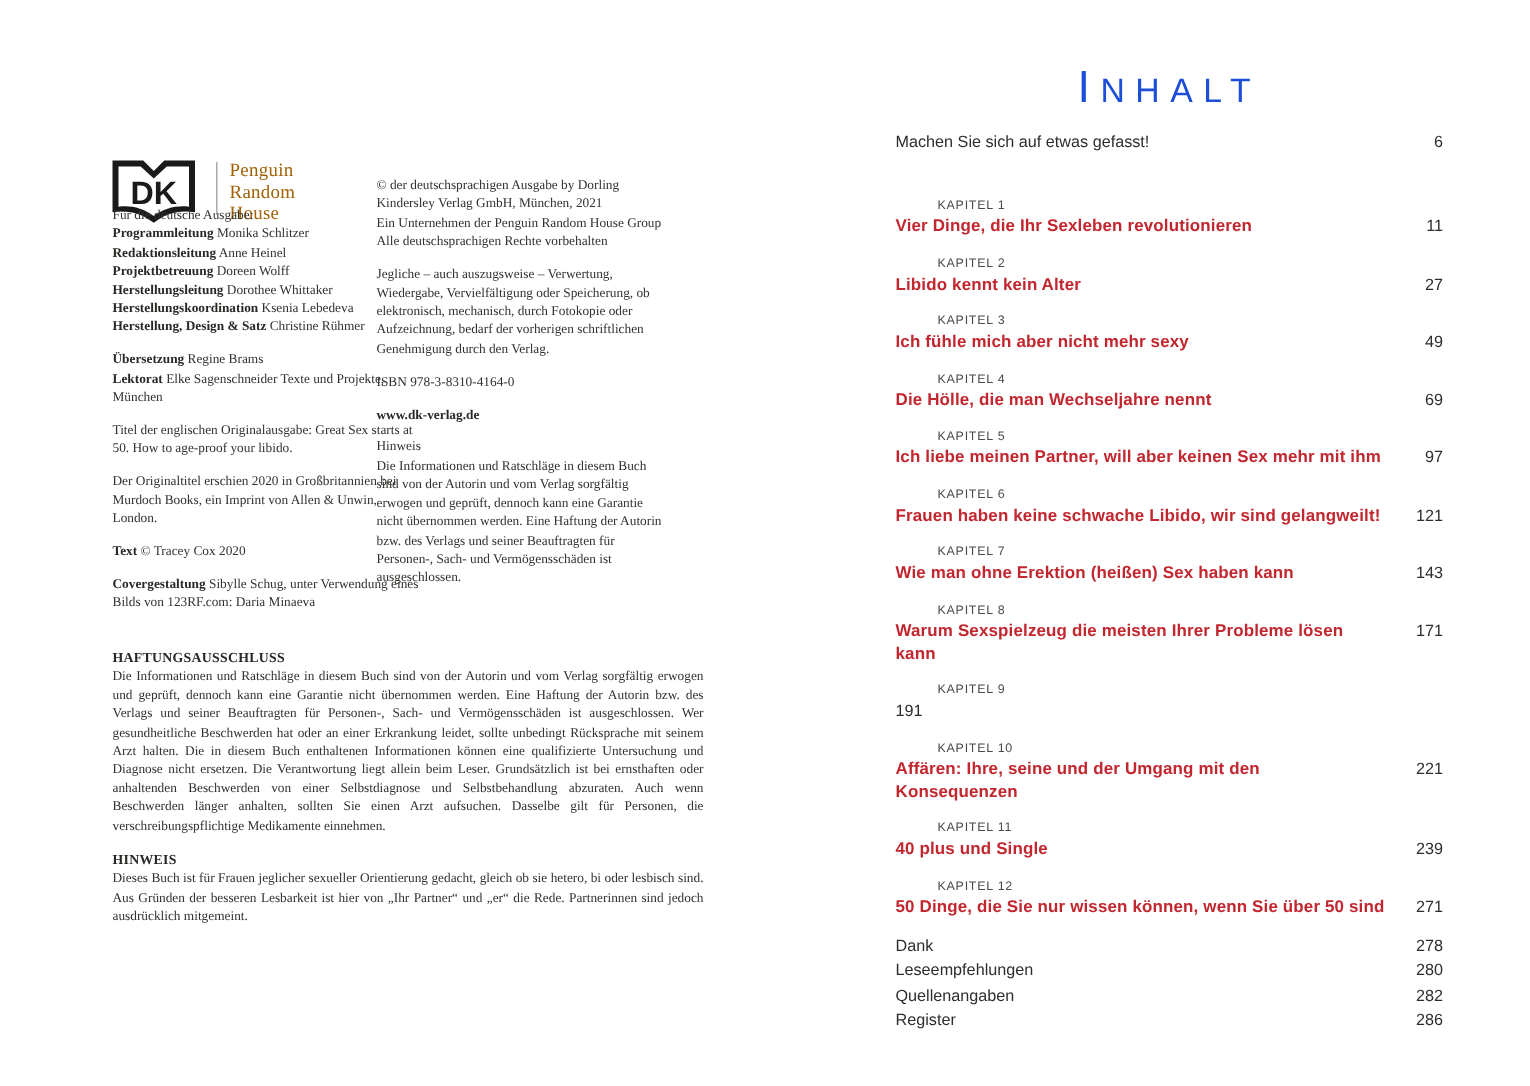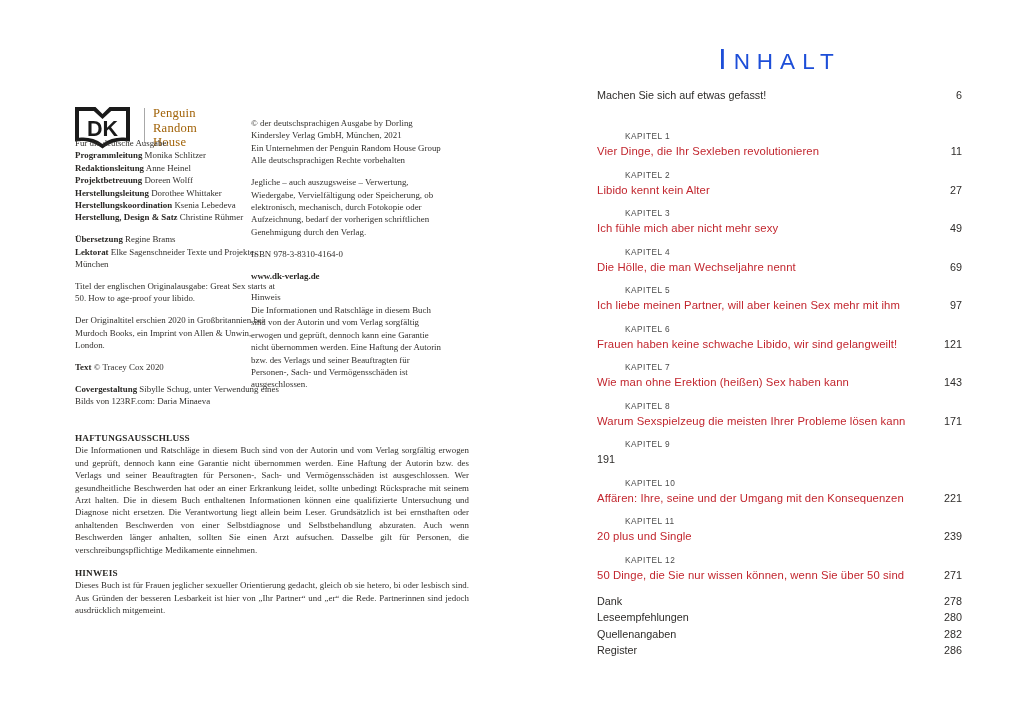--- a/index.html
+++ b/index.html
@@ -36,21 +36,21 @@
   }
   .toc-title::first-letter{font-size:30px;}
   .toc{position:absolute;left:597px;top:88px;width:365px;font-family:"Liberation Sans", sans-serif;}
   .row{display:flex;justify-content:space-between;align-items:baseline;}
   .toc-intro{margin-bottom:29px;line-height:14px;}
   .toc-label{font-size:10.8px;color:#2f2d2b;}
   .toc-page{font-size:10.8px;color:#2f2d2b;white-space:nowrap;}
   .chapter{margin-bottom:10.5px;}
   .kapitel{font-size:8.3px;letter-spacing:0.5px;color:#4b4b4b;line-height:10px;margin-bottom:3px;text-transform:uppercase;padding-left:28px;}
   .chapter .row{line-height:15px;}
-  .ctitle{font-size:11.3px;font-weight:normal;color:#c2262e;letter-spacing:0.1px;padding-right:20px;}
+  .ctitle{font-size:11.3px;font-weight:bold;color:#c2262e;letter-spacing:0.1px;padding-right:20px;}
   .endmatter{margin-top:10px;}
   .em-row{line-height:16.4px;}
   .em-label{font-size:10.8px;color:#2f2d2b;}
 </style>
 </head>
 <body>
 
 <div class="spread">
 
   <section>
@@ -226,21 +226,21 @@
             <div class="kapitel">KAPITEL 10</div>
             <div class="row">
               <span class="ctitle">Affären: Ihre, seine und der Umgang mit den Konsequenzen</span>
               <span class="toc-page">221</span>
             </div>
           </div>
 
           <div class="chapter">
             <div class="kapitel">KAPITEL 11</div>
             <div class="row">
-              <span class="ctitle">20 plus und Single</span>
+              <span class="ctitle">40 plus und Single</span>
               <span class="toc-page">239</span>
             </div>
           </div>
 
           <div class="chapter">
             <div class="kapitel">KAPITEL 12</div>
             <div class="row">
               <span class="ctitle">50 Dinge, die Sie nur wissen können, wenn Sie über 50 sind</span>
               <span class="toc-page">271</span>
             </div>

